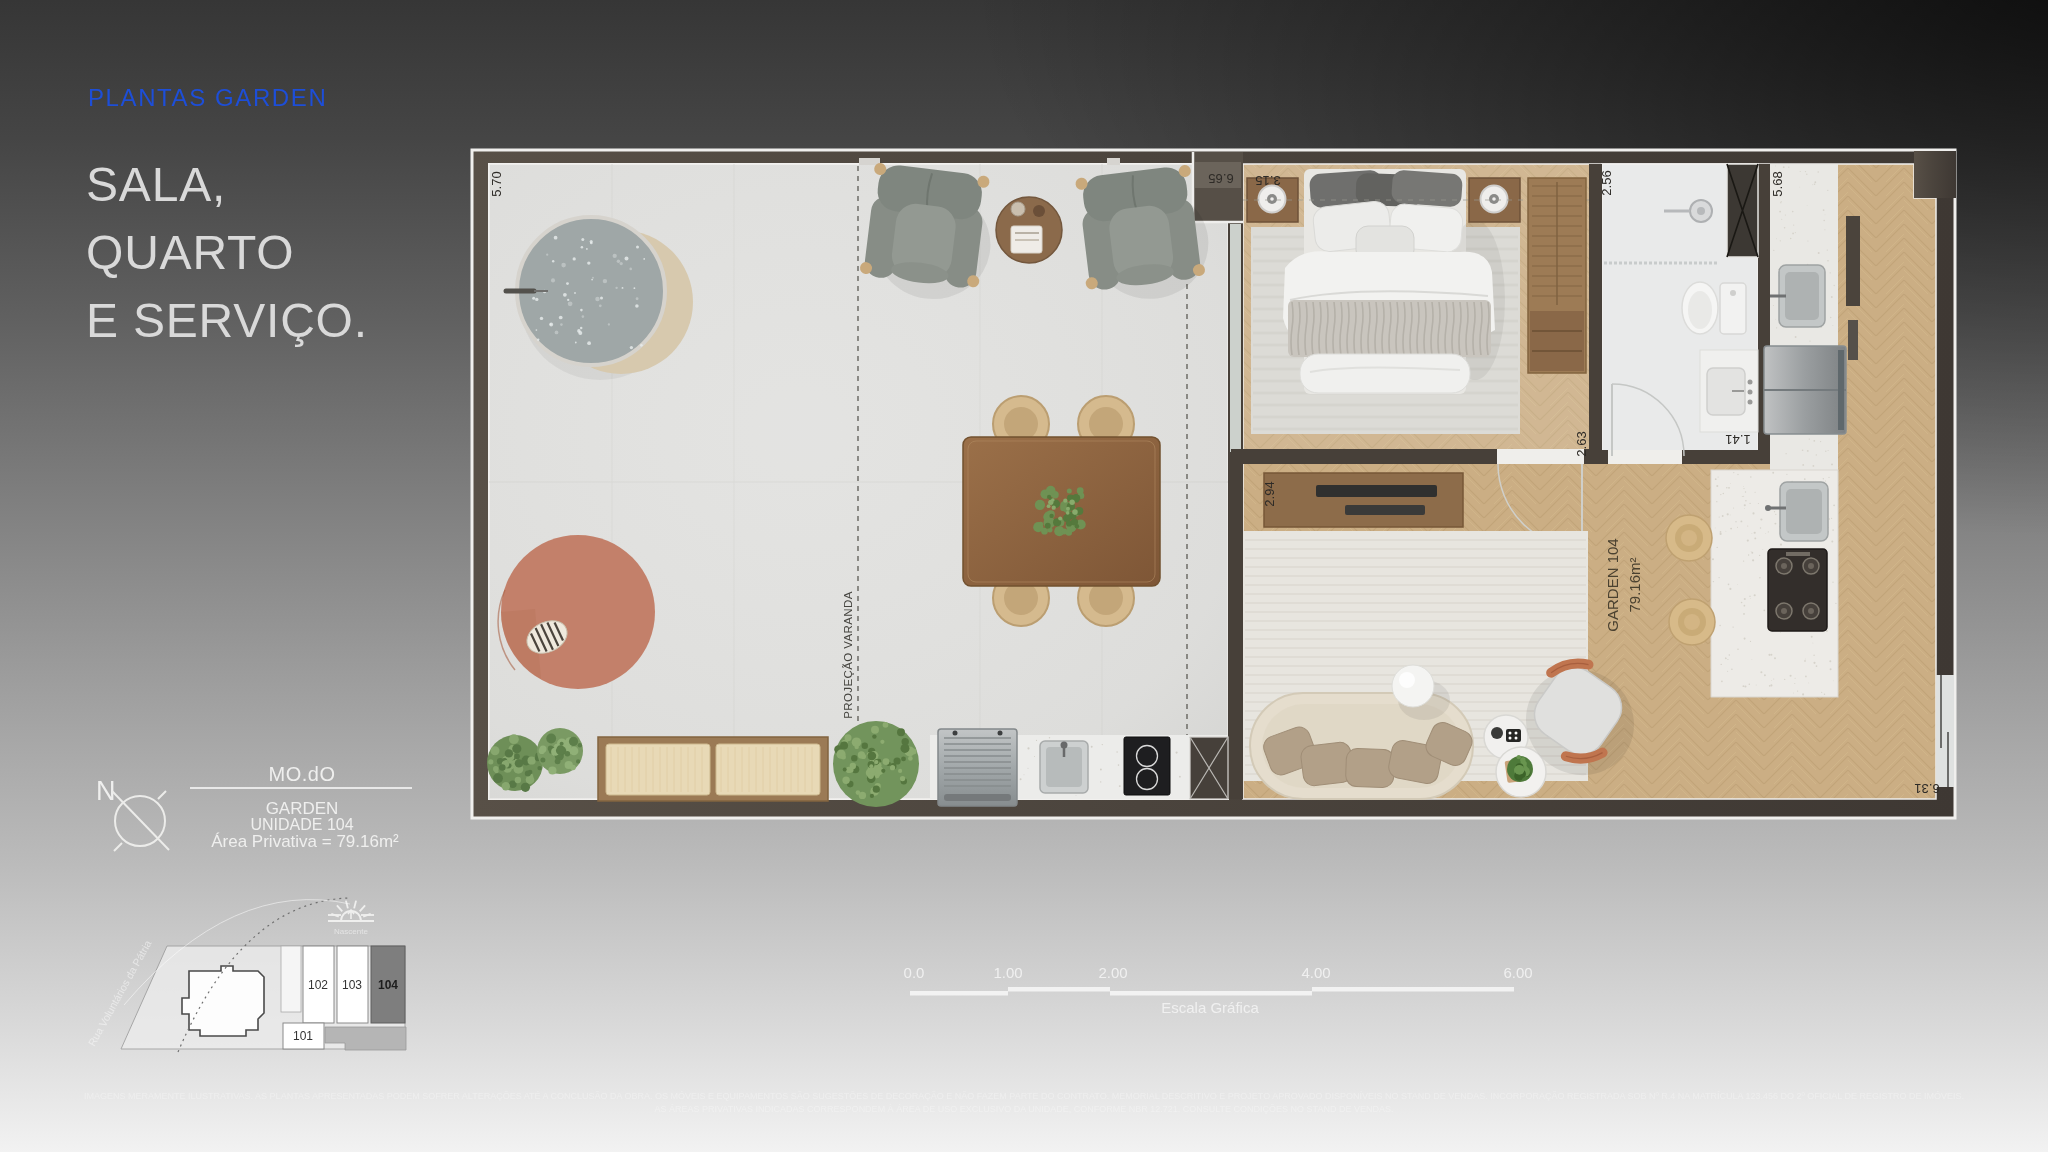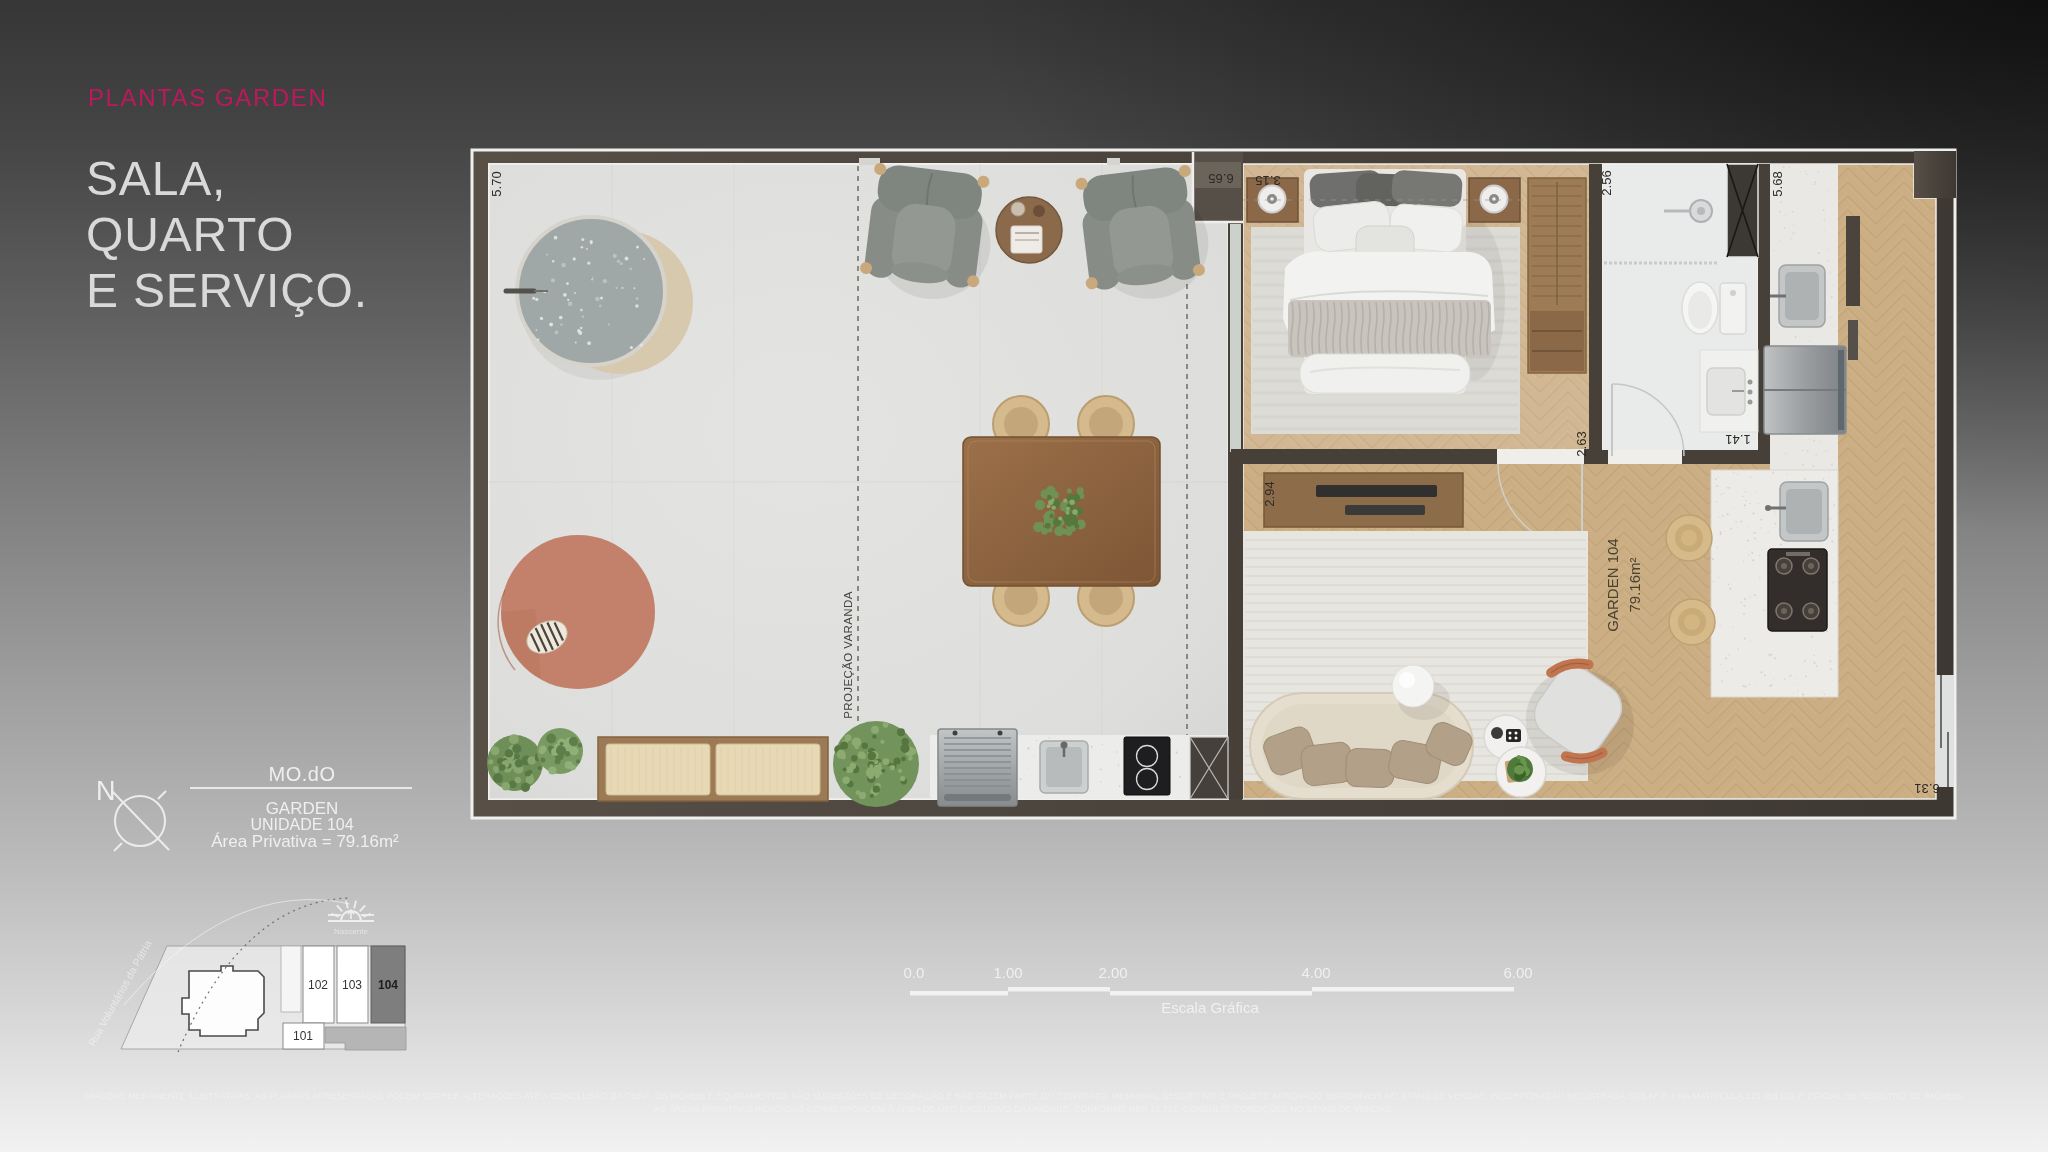--- a/index.html
+++ b/index.html
@@ -1,20 +1,20 @@
 <!DOCTYPE html>
 <html><head><meta charset="utf-8">
 <style>
 html,body{margin:0;padding:0;}
 body{width:2048px;height:1152px;overflow:hidden;position:relative;
  background:linear-gradient(180deg,#363636 0%,#454545 12%,#616161 28%,#828282 45%,#9f9f9f 60%,#bbbbbb 75%,#d9d9d9 89%,#f2f2f2 100%);
  font-family:"Liberation Sans",sans-serif;}
 #shade{position:absolute;inset:0;background:radial-gradient(1400px 700px at 102% -2%, rgba(0,0,0,0.74), rgba(0,0,0,0) 80%);}
-#kicker{position:absolute;left:88px;top:84px;color:#be185d;font-size:24px;letter-spacing:1.6px;}
-#title{position:absolute;left:86px;top:151px;color:#d9d9d9;font-size:48px;line-height:56px;letter-spacing:0.8px;font-weight:400;}
+#kicker{position:absolute;left:88px;top:84px;color:#1d4ed8;font-size:24px;letter-spacing:1.6px;}
+#title{position:absolute;left:86px;top:151px;color:#d9d9d9;font-size:48px;line-height:68px;letter-spacing:0.8px;font-weight:400;}
 svg{position:absolute;left:0;top:0;}
 </style></head>
 <body>
 <div id="shade"></div>
 <div id="kicker">PLANTAS GARDEN</div>
 <div id="title">SALA,<br>QUARTO<br>E SERVIÇO.</div>
 <svg width="2048" height="1152" viewBox="0 0 2048 1152">
     <defs>
 <linearGradient id="wallg" x1="0" y1="0" x2="1" y2="0">
  <stop offset="0" stop-color="#585047"></stop>

